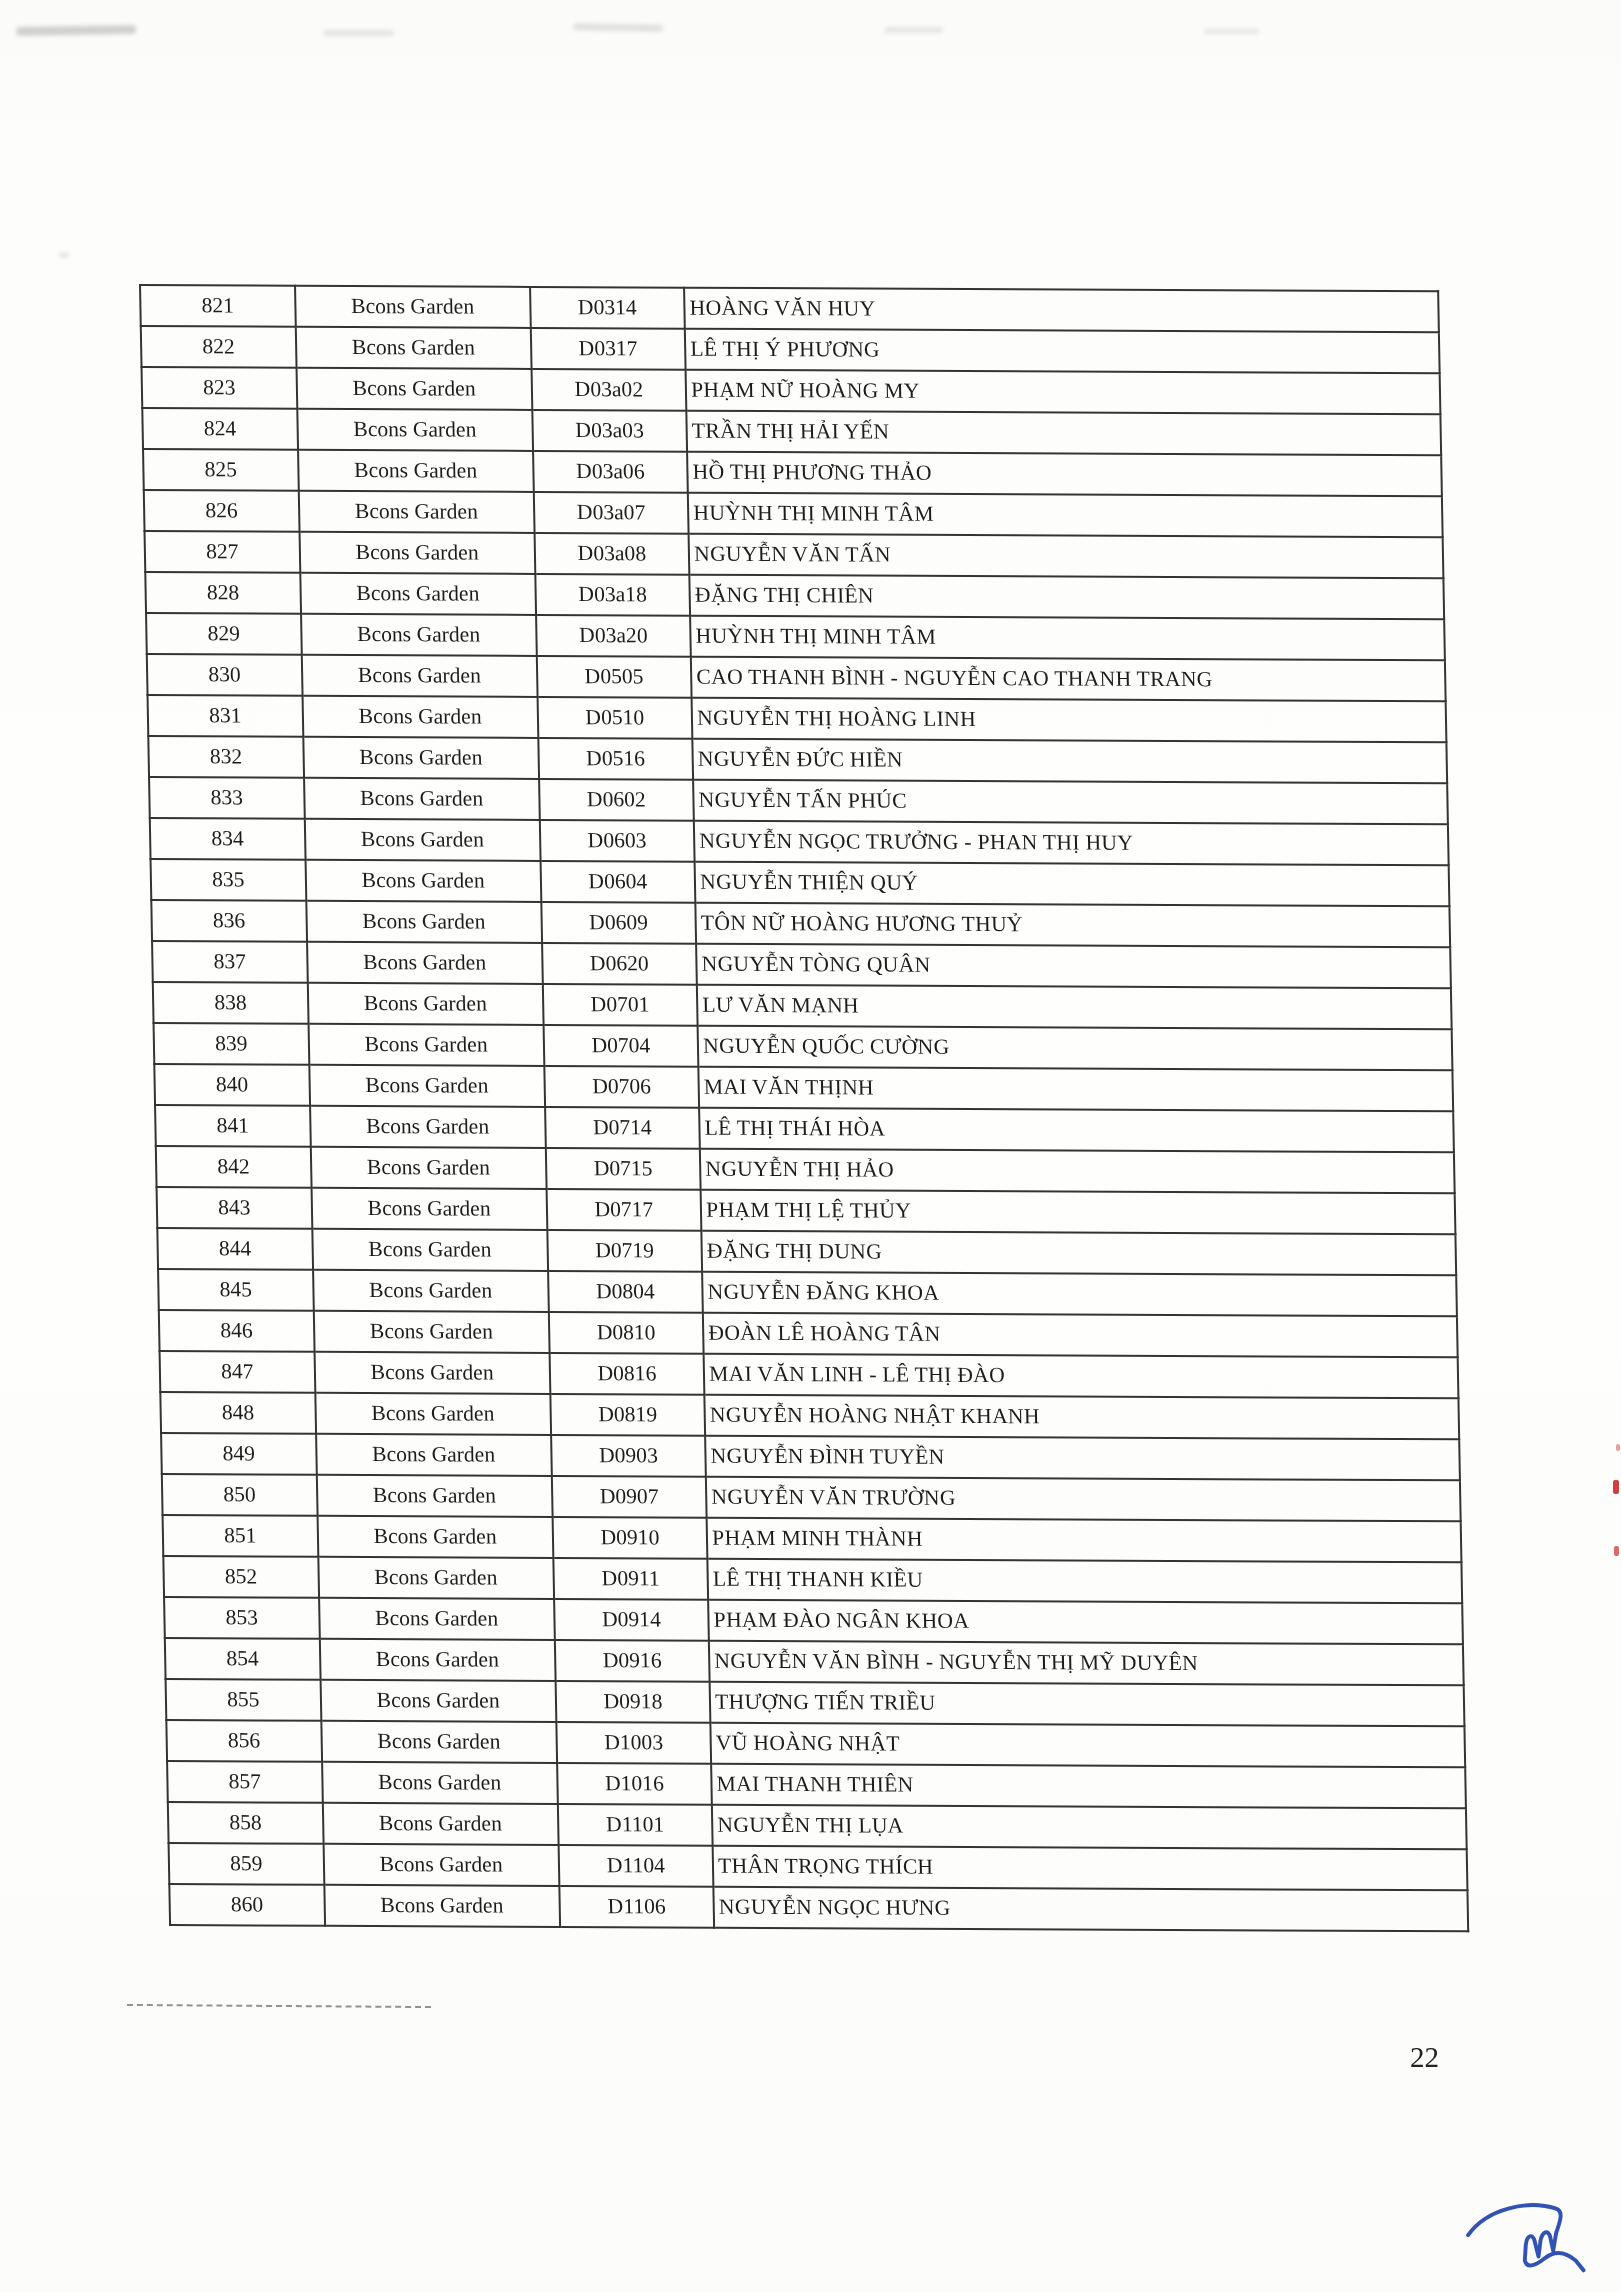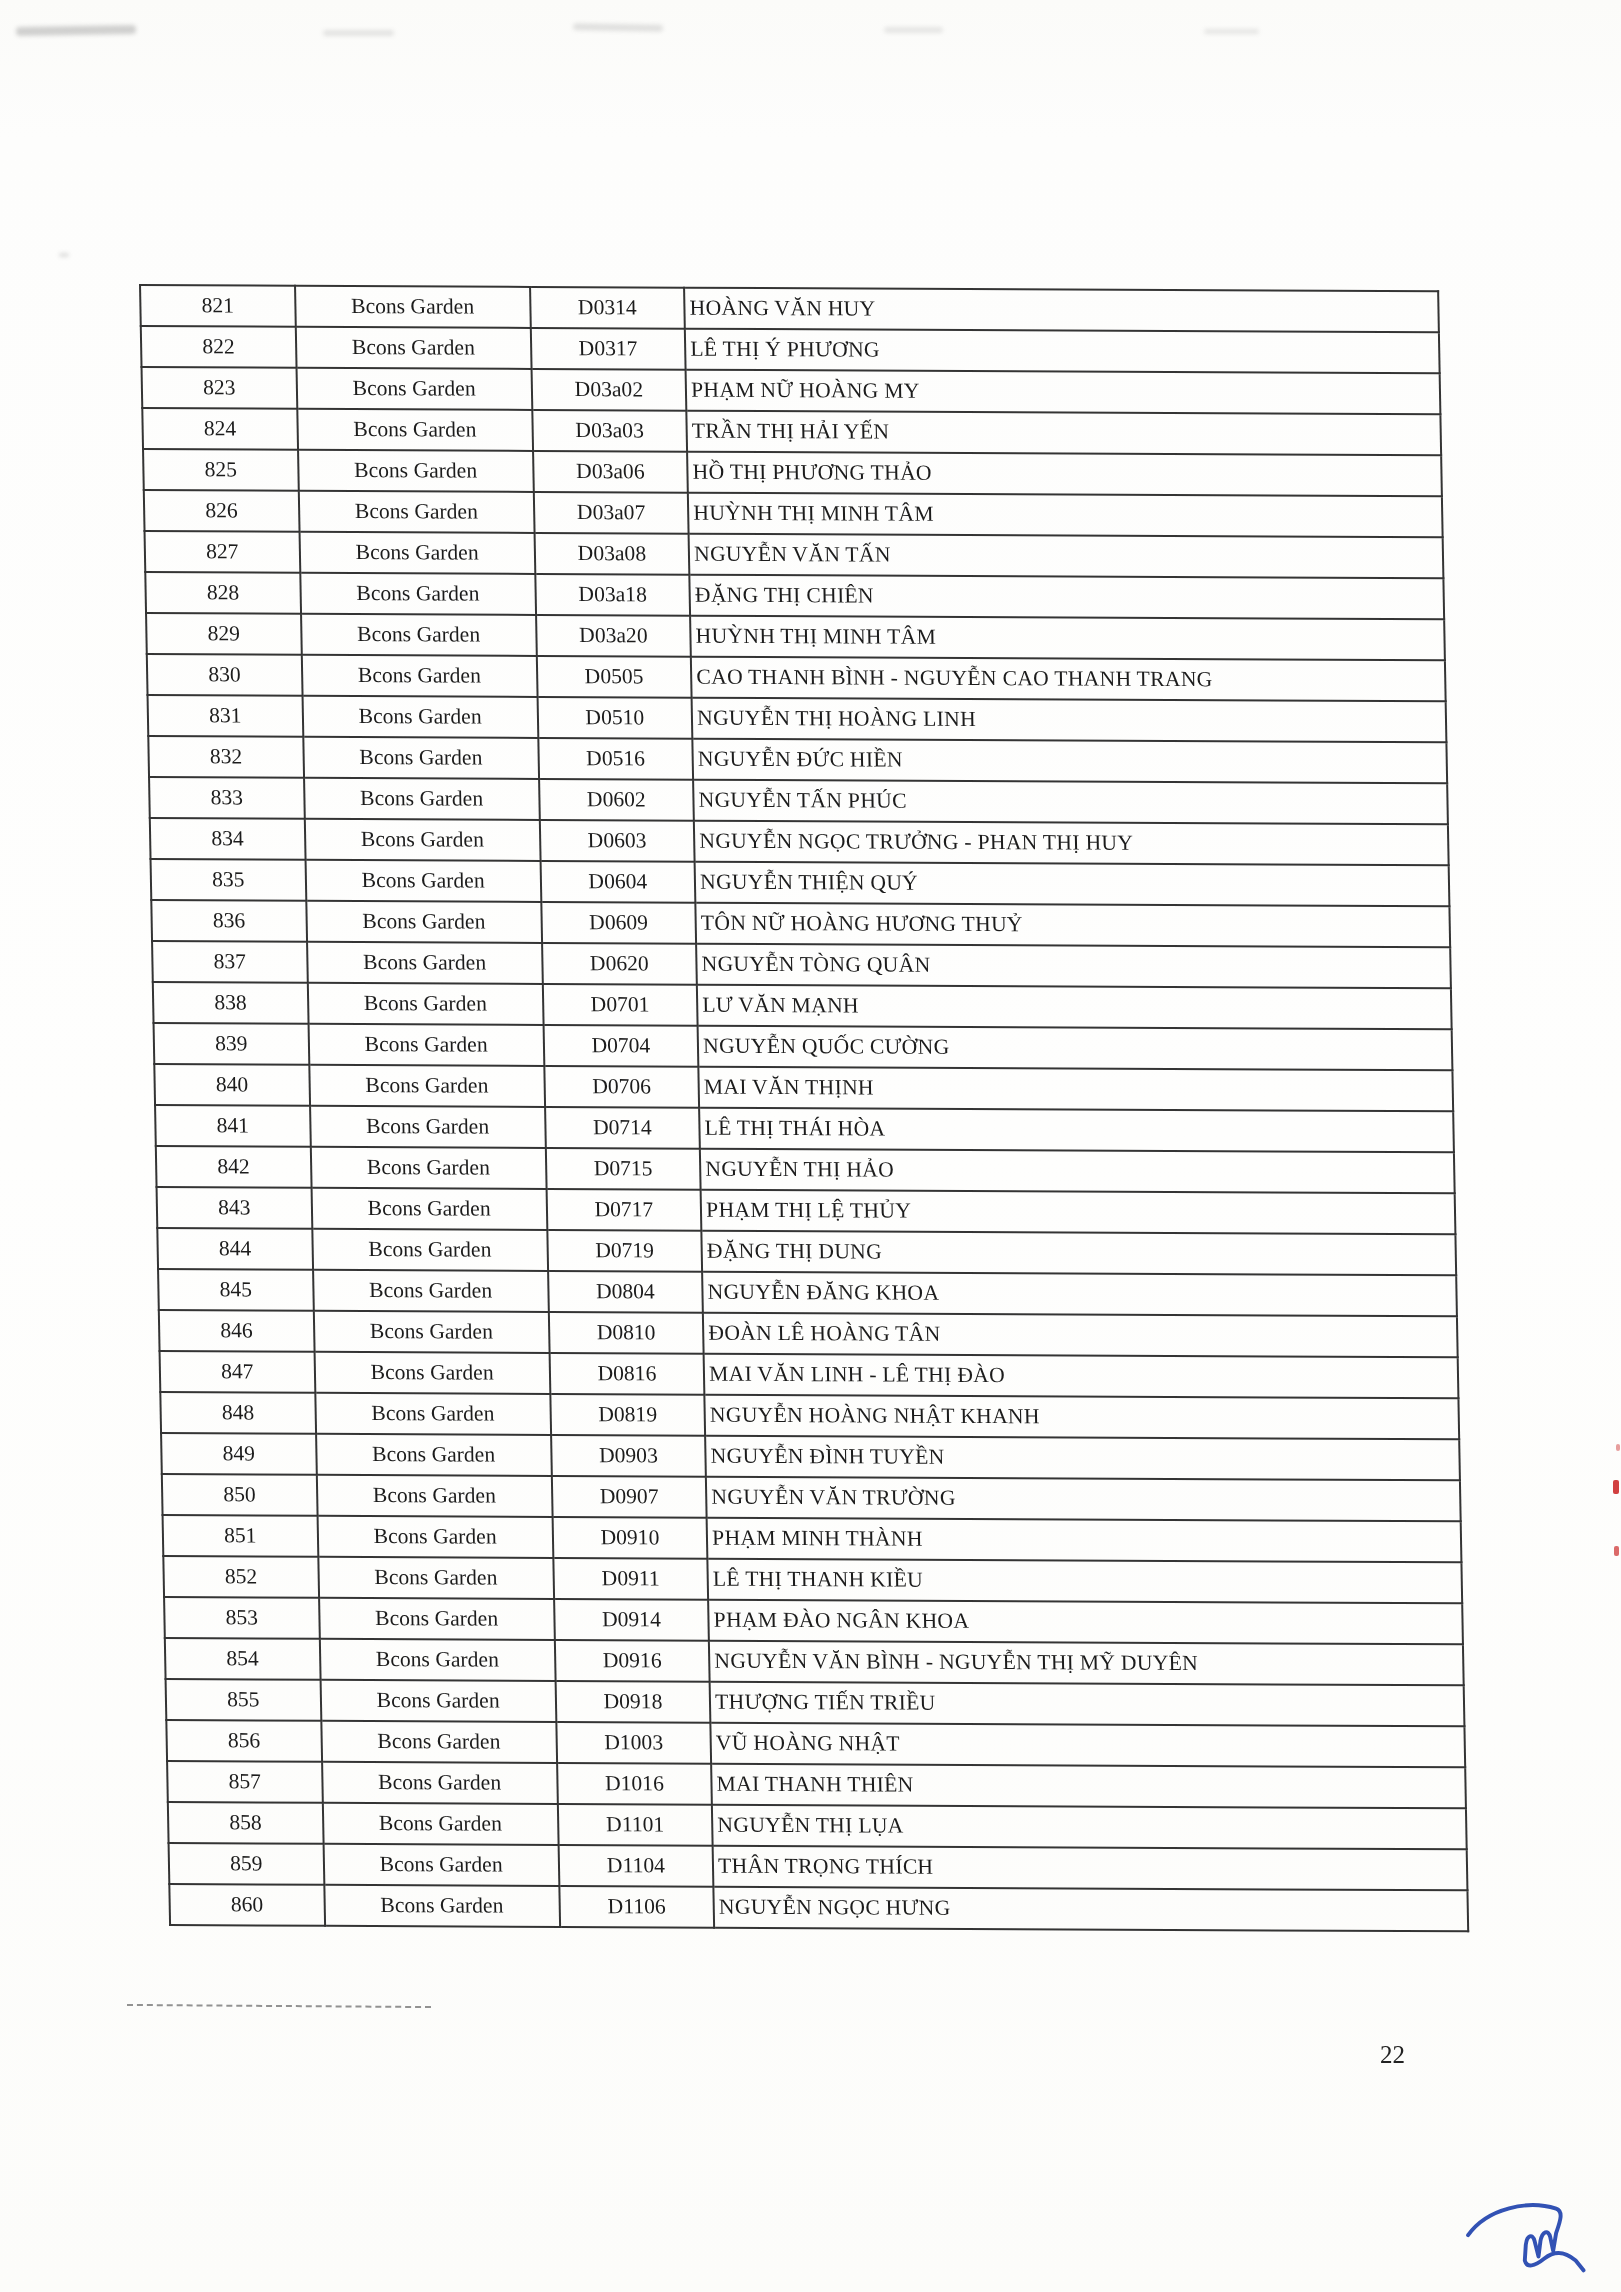--- a/index.html
+++ b/index.html
@@ -45,21 +45,21 @@
   td.c-project{width:225px;text-align:center;}
   td.c-unit{width:145px;text-align:center;}
   td.c-name{width:744px;text-align:left;padding-left:13.7px;letter-spacing:0.3px;}
 
   .dash-artifact{
     position:absolute;left:127px;top:2005px;width:304px;height:0;
     border-top:2.9px dashed #6f6f6f;opacity:.75;transform:rotate(.4deg);
   }
   .page-number{
     position:absolute;left:1380px;top:2041px;width:59px;
-    font-size:25px;color:#222;text-align:left;
+    font-size:29px;color:#222;text-align:right;
   }
   .red-tick{
     position:absolute;background:var(--artifact-red,#cc2b2b);border-radius:2px;
   }
   .red-tick.t1{left:1613px;top:1480px;width:5.9px;height:13.7px;opacity:.9;}
   .red-tick.t2{left:1614px;top:1546px;width:4.9px;height:9.8px;opacity:.7;}
   .red-tick.t3{left:1616px;top:1444px;width:3.9px;height:6.9px;opacity:.45;}
 
   .signature{
     position:absolute;left:1462px;top:2194px;width:153px;height:90px;

